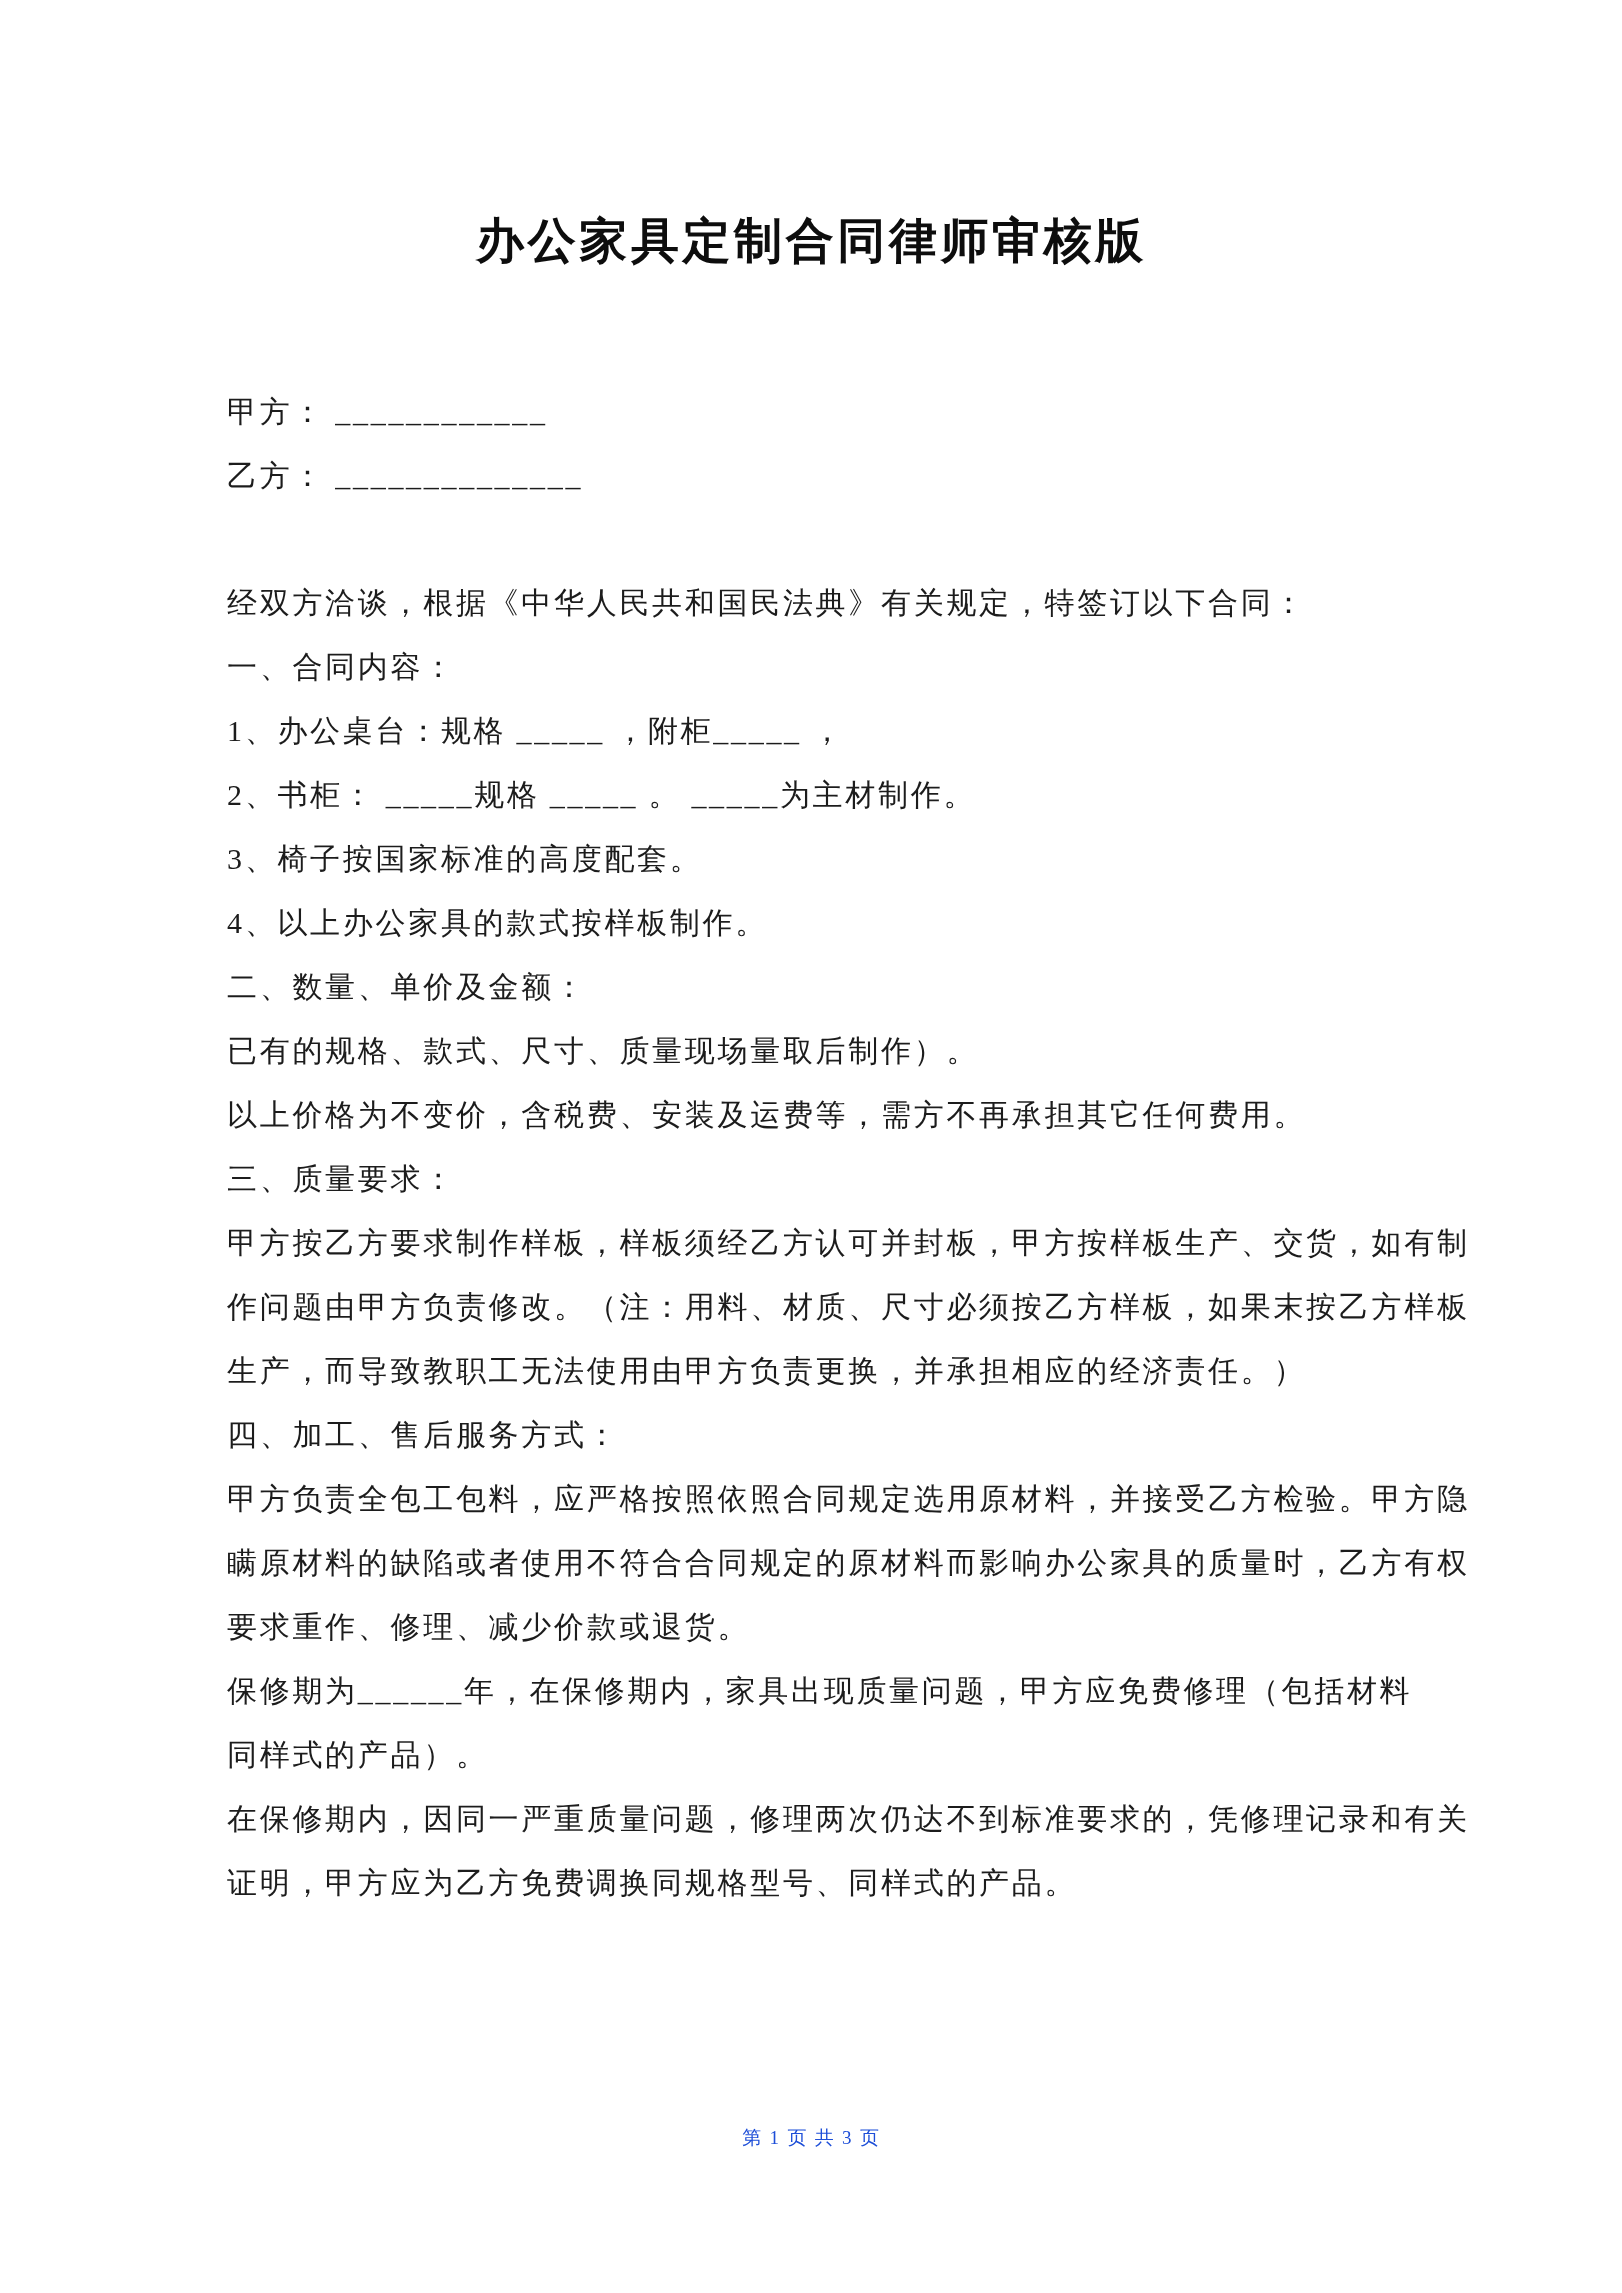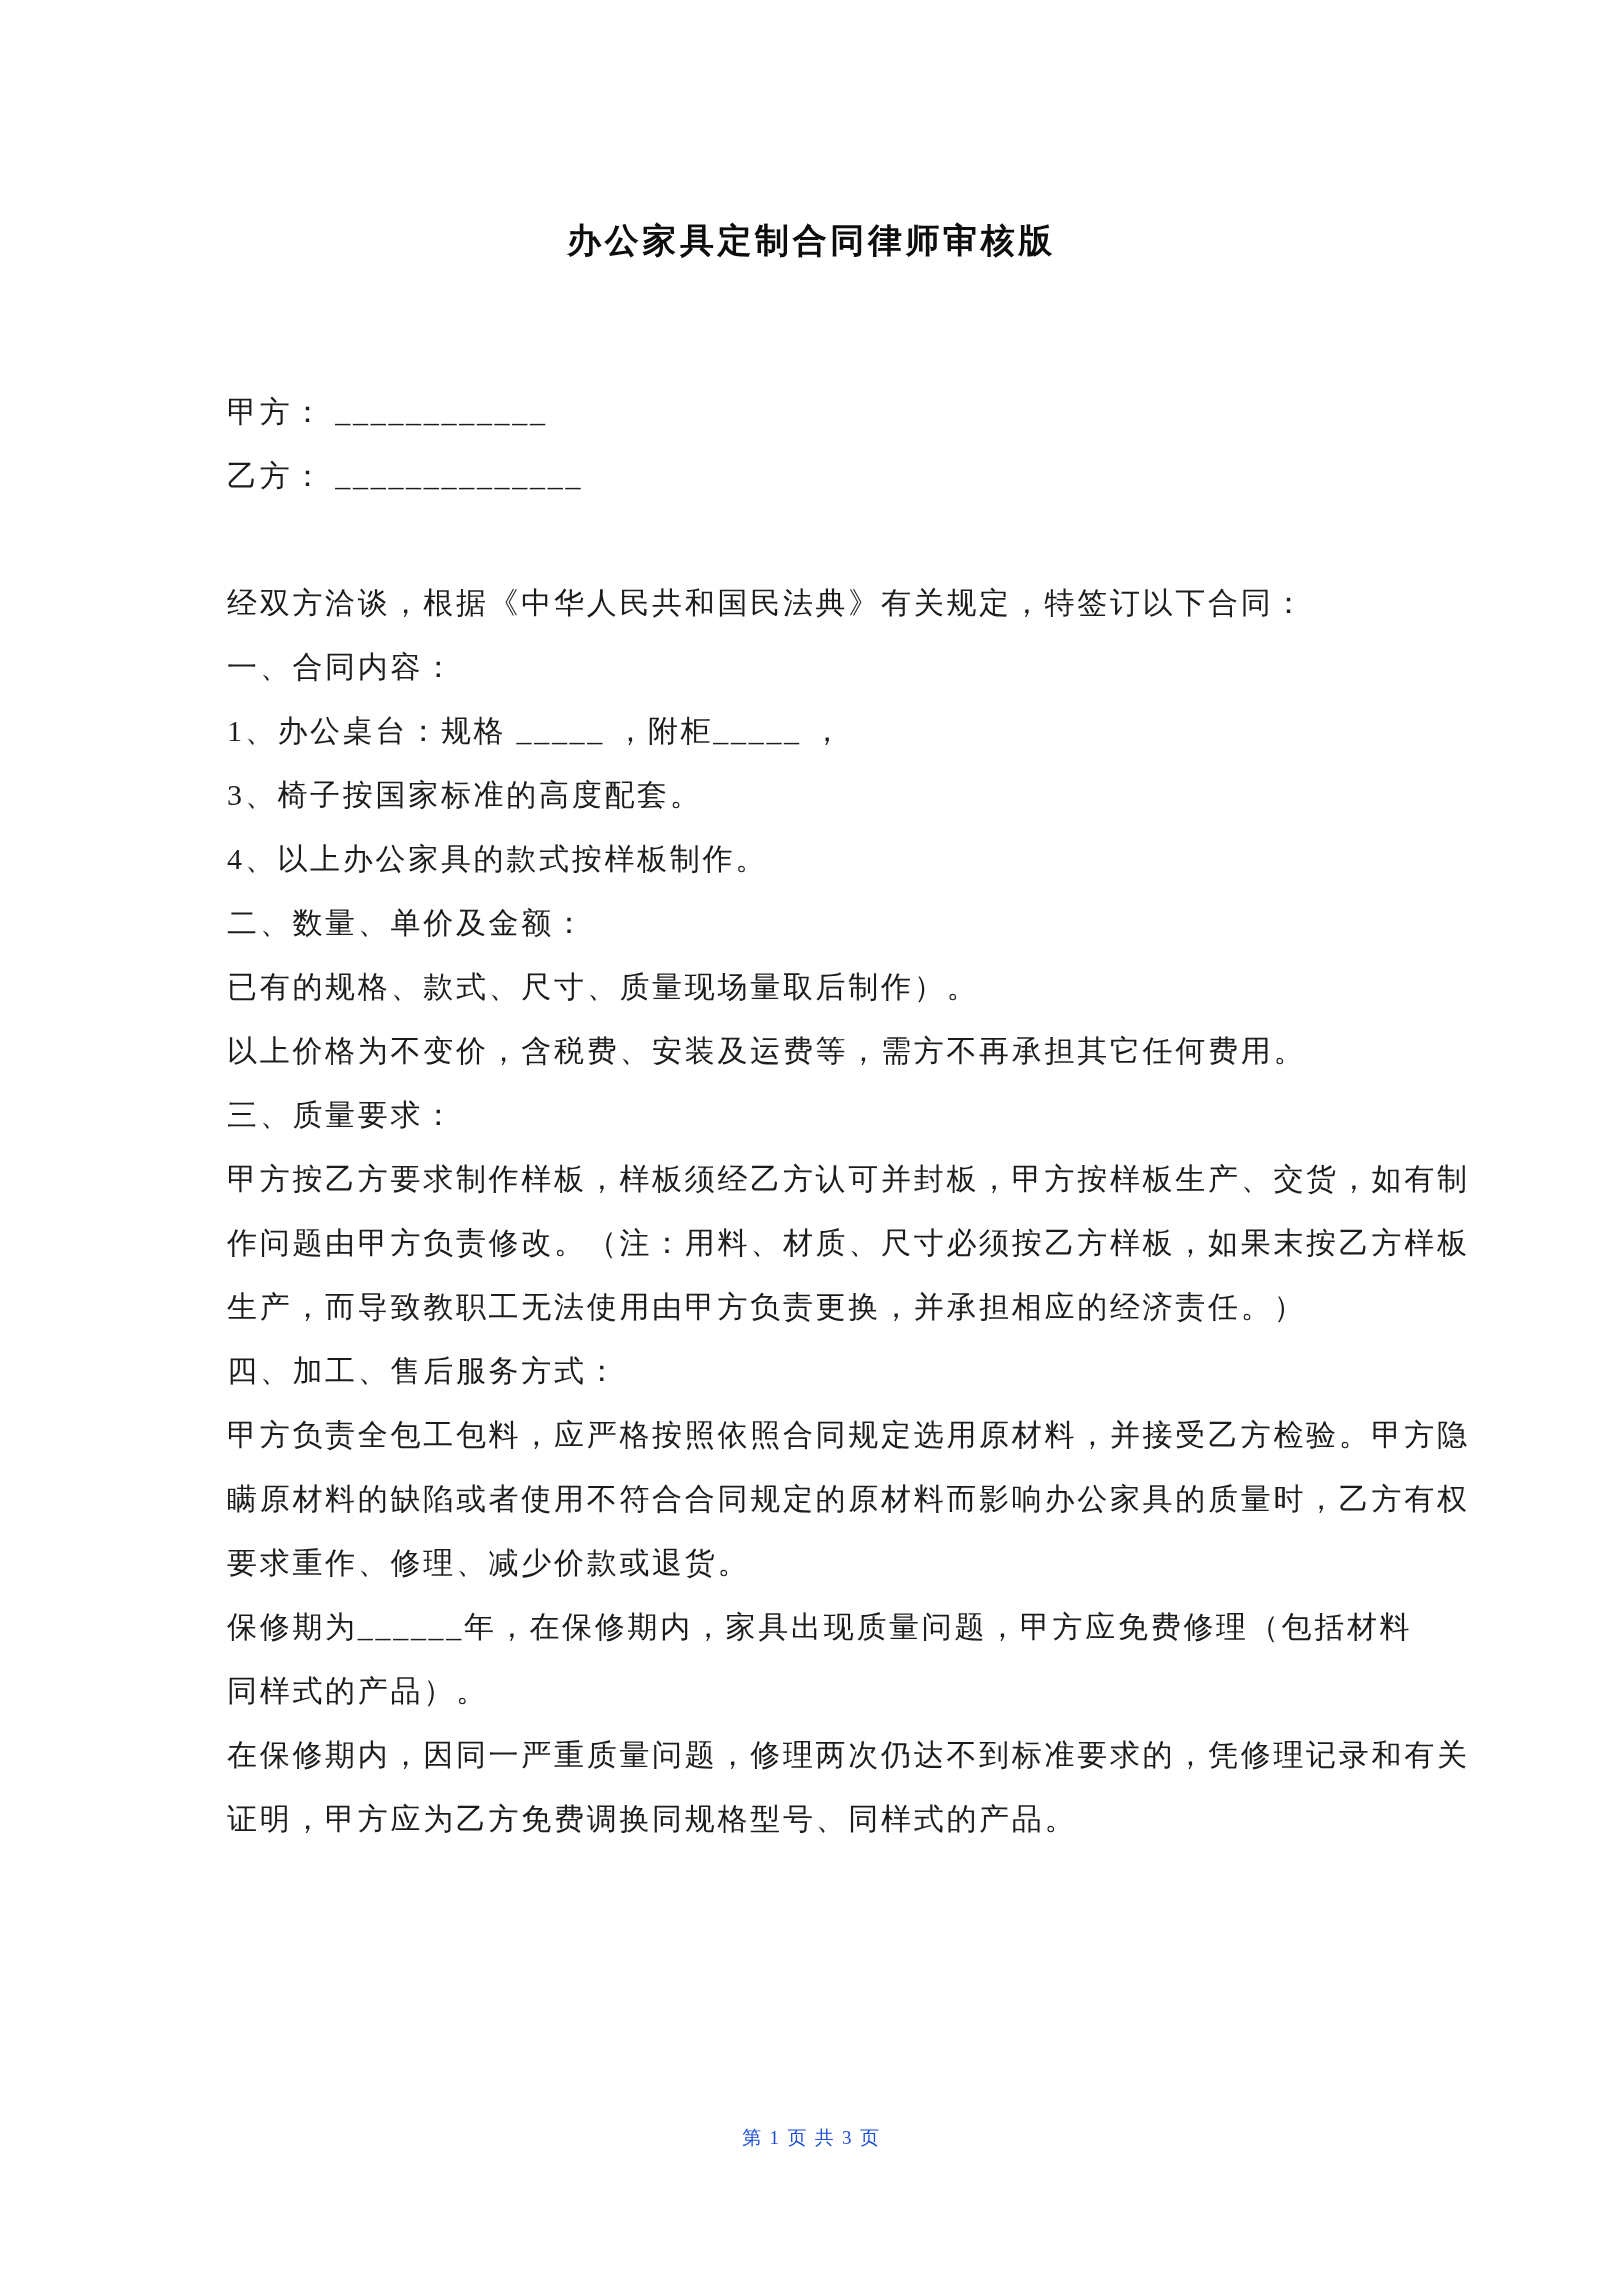--- a/index.html
+++ b/index.html
@@ -15,21 +15,21 @@
     font-family: "Liberation Serif", "DejaVu Serif", serif;
     color: #1c1c1c;
     overflow: hidden;
   }
   .doc-title {
     position: absolute;
     top: 215px;
     left: 0;
     width: 100%;
     text-align: center;
-    font-size: 34px;
+    font-size: 48px;
     font-weight: bold;
     letter-spacing: 3.6px;
     line-height: 51px;
     color: #0d0d0d;
     white-space: pre;
   }
   .parties {
     position: absolute;
     top: 380px;
     left: 195px;
@@ -78,20 +78,21 @@
 
   <div class="parties">
     <div class="party-line">甲方： ____________</div>
     <div class="party-line">乙方： ______________</div>
   </div>
 
   <div class="body-text">
     <div class="contract-line">经双方洽谈，根据《中华人民共和国民法典》有关规定，特签订以下合同：</div>
     <div class="contract-line">一、合同内容：</div>
     <div class="contract-line">1、办公桌台：规格 _____ ，附柜_____ ，</div>
+    <div class="contract-line">2、书柜： _____规格 _____ 。 _____为主材制作。</div>
     <div class="contract-line">3、椅子按国家标准的高度配套。</div>
     <div class="contract-line">4、以上办公家具的款式按样板制作。</div>
     <div class="contract-line">二、数量、单价及金额：</div>
     <div class="contract-line">已有的规格、款式、尺寸、质量现场量取后制作）。</div>
     <div class="contract-line">以上价格为不变价，含税费、安装及运费等，需方不再承担其它任何费用。</div>
     <div class="contract-line">三、质量要求：</div>
     <div class="contract-line">甲方按乙方要求制作样板，样板须经乙方认可并封板，甲方按样板生产、交货，如有制</div>
     <div class="contract-line">作问题由甲方负责修改。（注：用料、材质、尺寸必须按乙方样板，如果末按乙方样板</div>
     <div class="contract-line">生产，而导致教职工无法使用由甲方负责更换，并承担相应的经济责任。）</div>
     <div class="contract-line">四、加工、售后服务方式：</div>

